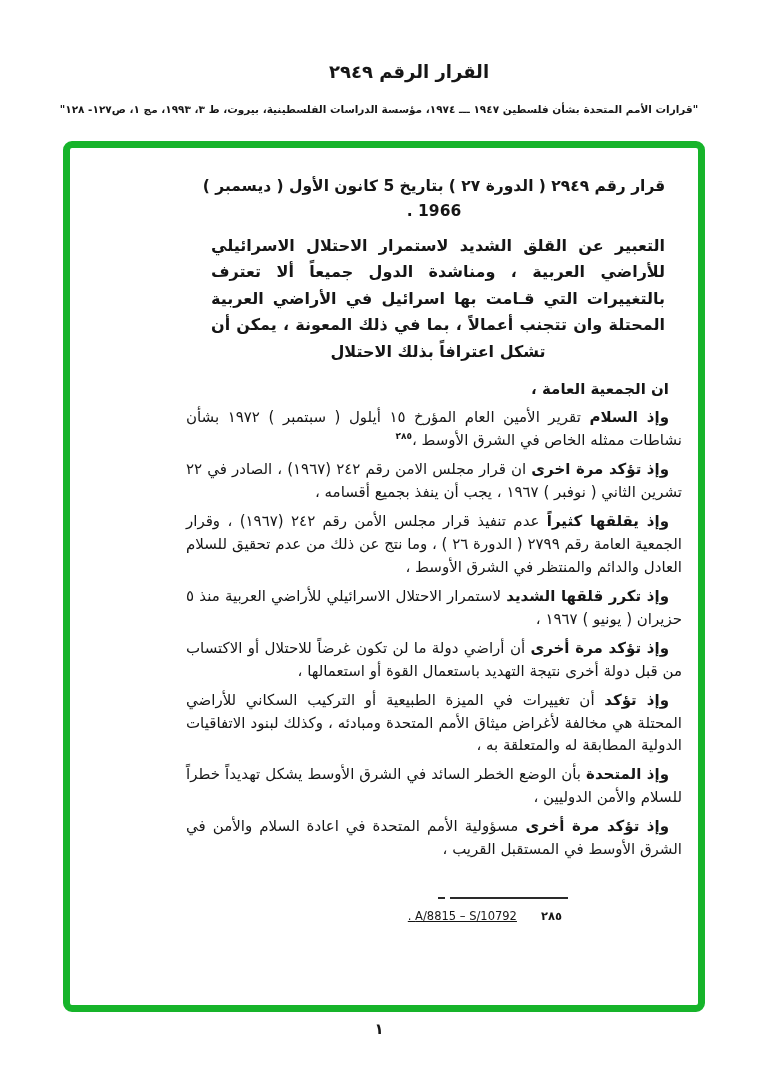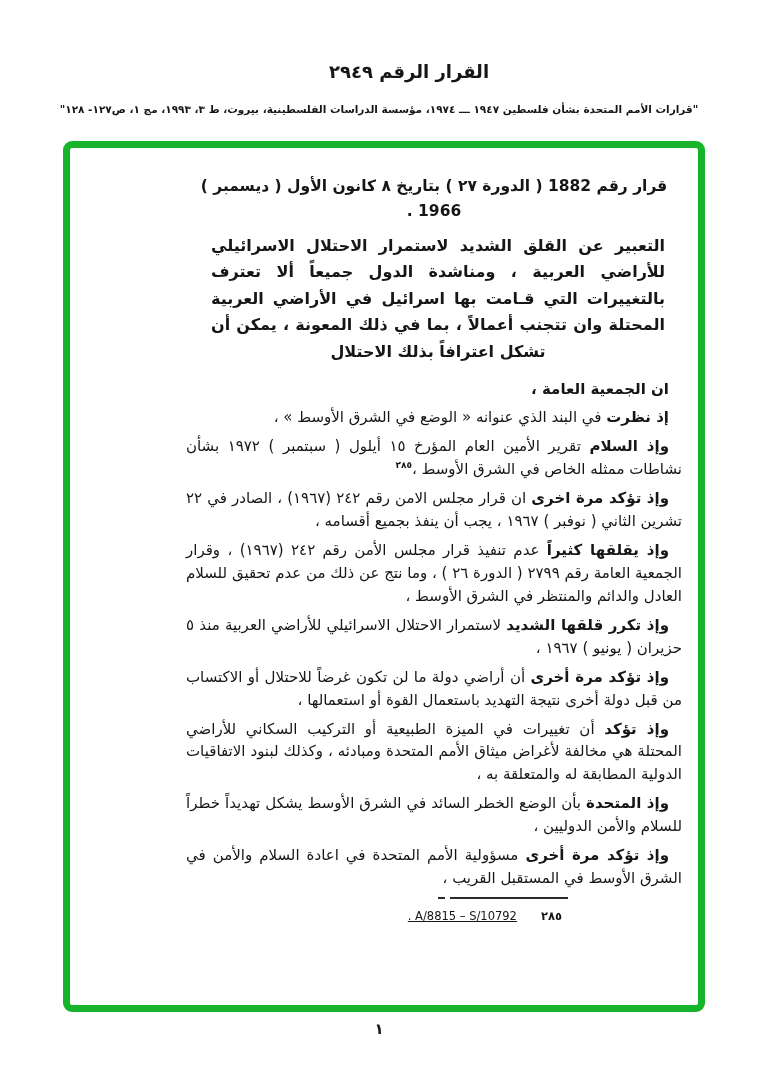--- a/index.html
+++ b/index.html
@@ -41,29 +41,28 @@
   <div class="doc-title">
     <span class="shift">القرار الرقم ٢٩٤٩</span>
   </div>
 
   <div class="citation">"قرارات الأمم المتحدة بشأن فلسطين ١٩٤٧ ـــ ١٩٧٤، مؤسسة الدراسات الفلسطينية، بيروت، ط ٣، ١٩٩٣، مج ١، ص١٢٧- ١٢٨"</div>
 
   <div class="frame">
     <div class="frame-content">
 
       <p class="res-heading">
-        <span>قرار رقم 1882 ( الدورة ٢٧ ) بتاريخ ٨ كانون الأول ( ديسمبر )</span>
+        <span>قرار رقم ٢٩٤٩ ( الدورة ٢٧ ) بتاريخ 5 كانون الأول ( ديسمبر )</span>
         <span>1966 .</span>
       </p>
 
       <p class="res-summary">التعبير عن القلق الشديد لاستمرار الاحتلال الاسرائيلي للأراضي العربية ، ومناشدة الدول جميعاً ألا تعترف بالتغييرات التي قـامت بها اسرائيل في الأراضي العربية المحتلة وان تتجنب أعمالاً ، بما في ذلك المعونة ، يمكن أن تشكل اعترافاً بذلك الاحتلال</p>
 
       <p class="opening">ان الجمعية العامة ،</p>
 
-      <p class="para"><b>إذ نظرت</b><span> في البند الذي عنوانه « الوضع في الشرق الأوسط » ،</span></p>
 
       <p class="para"><b>وإذ السلام</b><span> تقرير الأمين العام المؤرخ ١٥ أيلول ( سبتمبر ) ١٩٧٢ بشأن نشاطات ممثله الخاص في الشرق الأوسط ،</span><sup>٢٨٥</sup></p>
 
       <p class="para"><b>وإذ تؤكد مرة اخرى</b><span> ان قرار مجلس الامن رقم ٢٤٢ (١٩٦٧) ، الصادر في ٢٢ تشرين الثاني ( نوفبر ) ١٩٦٧ ، يجب أن ينفذ بجميع أقسامه ،</span></p>
 
       <p class="para"><b>وإذ يقلقها كثيراً</b><span> عدم تنفيذ قرار مجلس الأمن رقم ٢٤٢ (١٩٦٧) ، وقرار الجمعية العامة رقم ٢٧٩٩ ( الدورة ٢٦ ) ، وما نتج عن ذلك من عدم تحقيق للسلام العادل والدائم والمنتظر في الشرق الأوسط ،</span></p>
 
       <p class="para"><b>وإذ تكرر قلقها الشديد</b><span> لاستمرار الاحتلال الاسرائيلي للأراضي العربية منذ ٥ حزيران ( يونيو ) ١٩٦٧ ،</span></p>
 
       <p class="para"><b>وإذ تؤكد مرة أخرى</b><span> أن أراضي دولة ما لن تكون غرضاً للاحتلال أو الاكتساب من قبل دولة أخرى نتيجة التهديد باستعمال القوة أو استعمالها ،</span></p>

